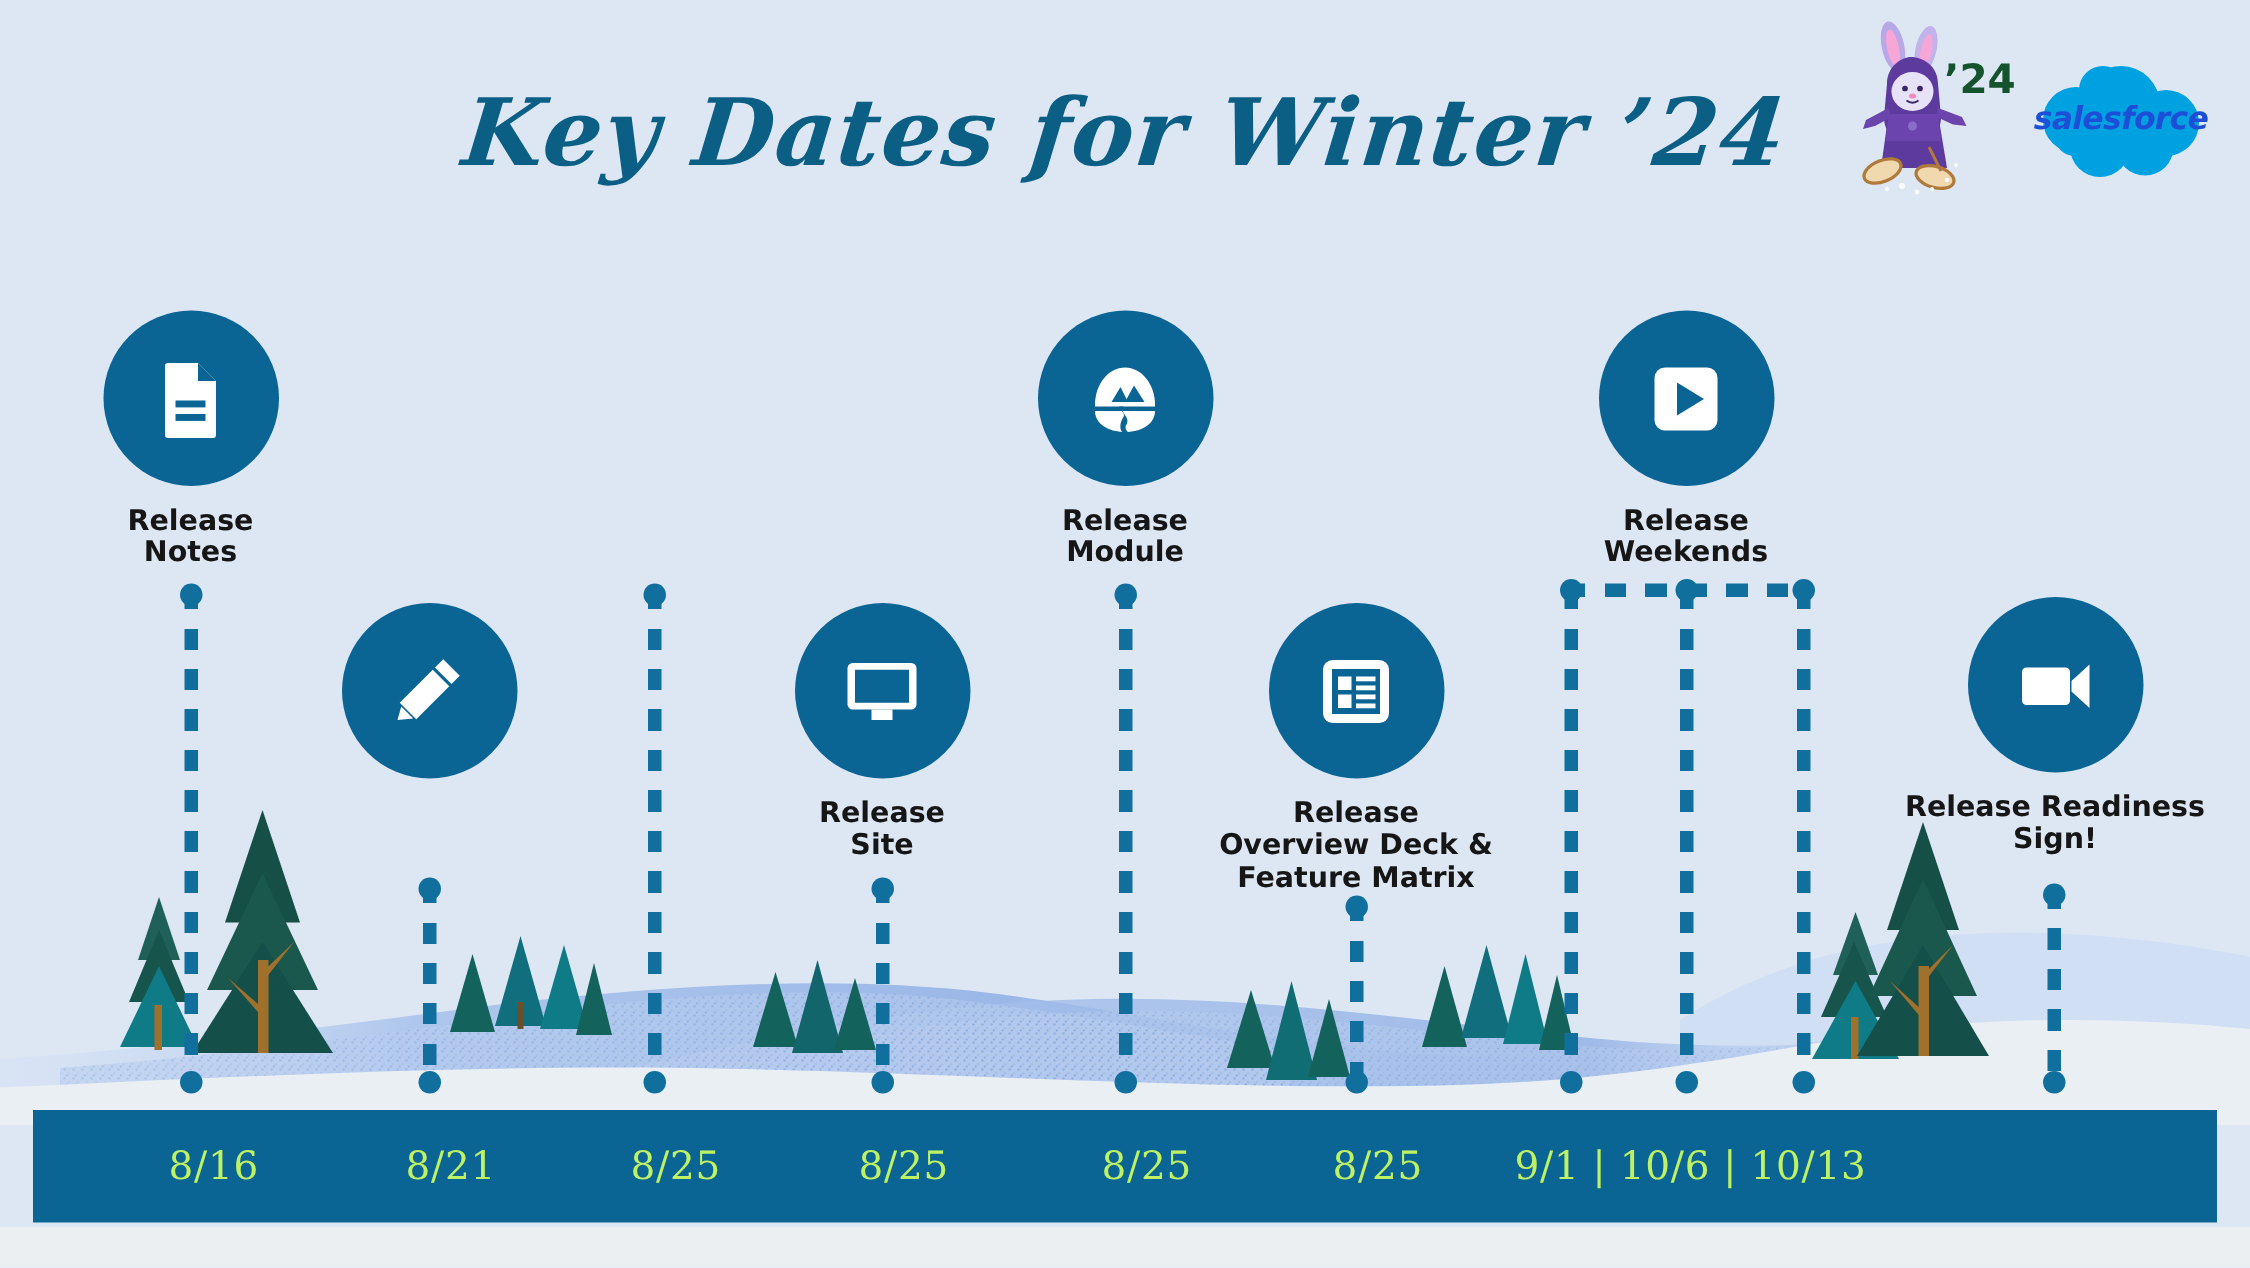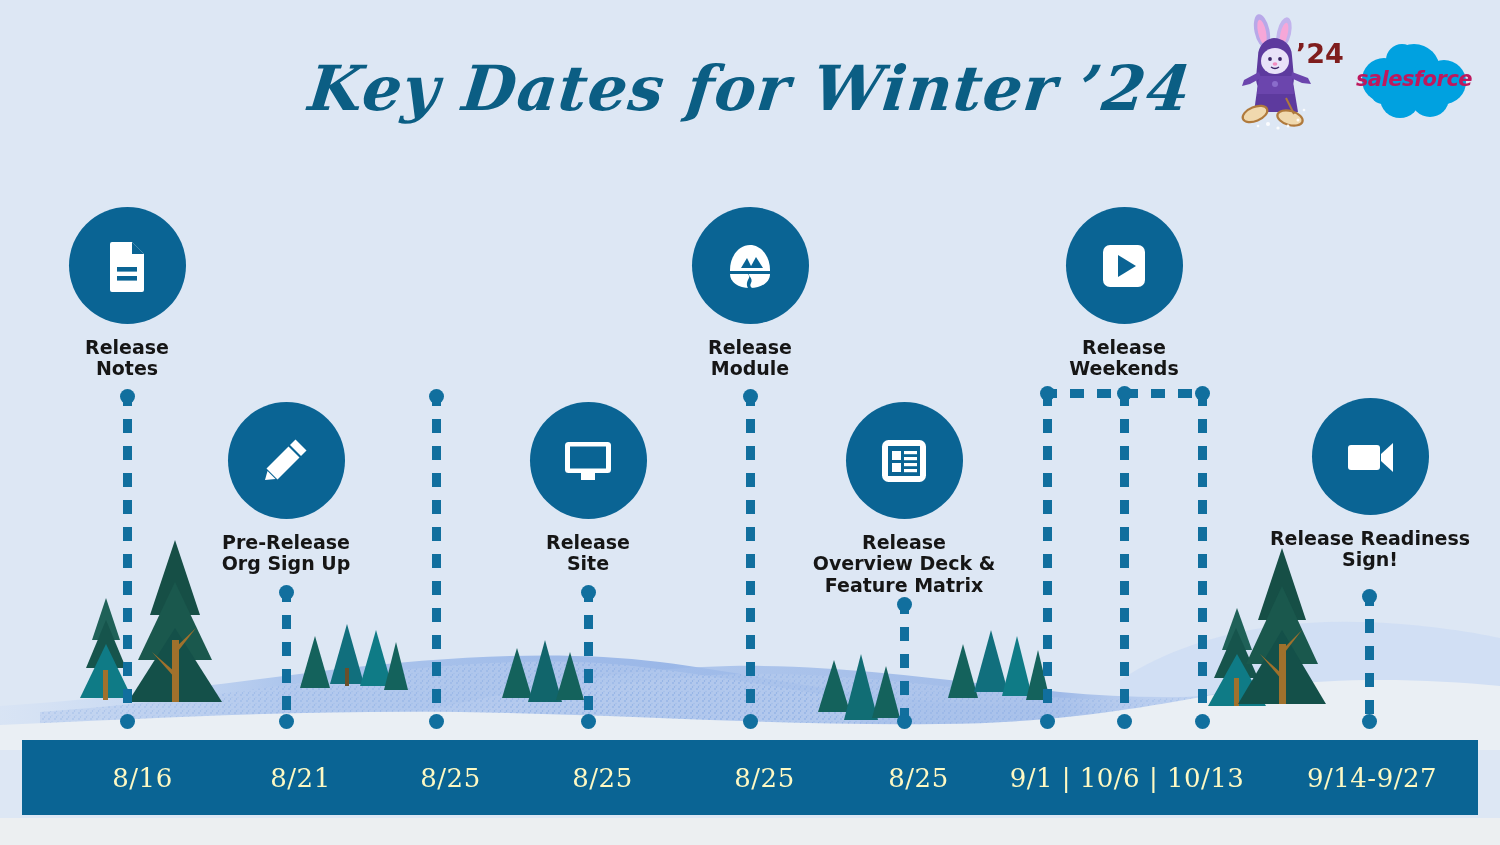--- a/index.html
+++ b/index.html
@@ -38,30 +38,30 @@
 
   
   #mascot {
     position: absolute; left: 1228px; top: 14px;
     width: 96px; height: 118px;
   }
   #mascot-year {
     position: absolute; left: 1296px; top: 38px;
     font-family: "DejaVu Sans", sans-serif;
     font-size: 27px; font-weight: bold;
-    color: #7f1d1d;
+    color: #14532d;
   }
   #sflogo {
     position: absolute; left: 1352px; top: 36px;
     width: 124px; height: 86px;
   }
   #sflogo .wordmark {
     position: absolute; left: 0; top: 0; width: 124px; height: 86px;
     display: flex; align-items: center; justify-content: center;
-    color: #be185d;
+    color: #1d4ed8;
     font-family: "DejaVu Sans", sans-serif;
     font-size: 21px; font-style: italic; font-weight: 600;
     letter-spacing: -0.5px;
   }
 
   
   #landscape {
     position: absolute; left: 0; top: 520px;
     width: 1500px; height: 230px;
   }
@@ -106,21 +106,21 @@
 
   
   #datebar {
     position: absolute;
     left: 22px; top: 740px; width: 1456px; height: 75px;
     background: #0a6494;
   }
   .datecell {
     position: absolute; top: 0; height: 75px;
     display: flex; align-items: center; justify-content: center;
-    color: #fef9c3;
+    color: #bef264;
     font-family: "DejaVu Serif", serif;
     font-size: 26px;
     letter-spacing: 0.5px;
   }
 </style>
 </head>
 <body>
 
 <div id="stage">
 
@@ -331,22 +331,20 @@
   <div class="node" style="left:156px; top:402px;">
     <div class="circle">
       <svg width="58" height="58" viewBox="0 0 58 58">
         <g fill="#fff">
           <path d="M38.5,7.5 l11,11 -5.5,5.5 -11,-11 z"></path>
           <path d="M31.5,14.5 l11,11 -22,22 -11,-11 z"></path>
           <path d="M8,48 l2.5,-9 8,8 z"></path>
         </g>
       </svg>
     </div>
-    <div class="node-label">Pre-Release
-Org Sign Up</div>
   </div>
 
 
   <div class="node" style="left:458px; top:402px;">
     <div class="circle">
       <svg width="58" height="58" viewBox="0 0 58 58">
         <rect x="6" y="10" width="46" height="31" rx="3.5" fill="#fff"></rect>
         <rect x="11" y="14.5" width="36" height="22" fill="#0a6494"></rect>
         <rect x="22" y="41" width="14" height="7" fill="#fff"></rect>
       </svg>
@@ -410,17 +408,16 @@
   </div>
 
   <div id="datebar">
     <div class="datecell" style="left:28px;   width:185px;">8/16</div>
     <div class="datecell" style="left:186px;  width:185px;">8/21</div>
     <div class="datecell" style="left:336px;  width:185px;">8/25</div>
     <div class="datecell" style="left:488px;  width:185px;">8/25</div>
     <div class="datecell" style="left:650px;  width:185px;">8/25</div>
     <div class="datecell" style="left:804px;  width:185px;">8/25</div>
     <div class="datecell" style="left:930px;  width:350px;">9/1 | 10/6 | 10/13</div>
-    <div class="datecell" style="left:1250px; width:200px;">9/14-9/27</div>
   </div>
 
 </div>
 <div id="bottomstrip"></div>
 
 </body></html>

